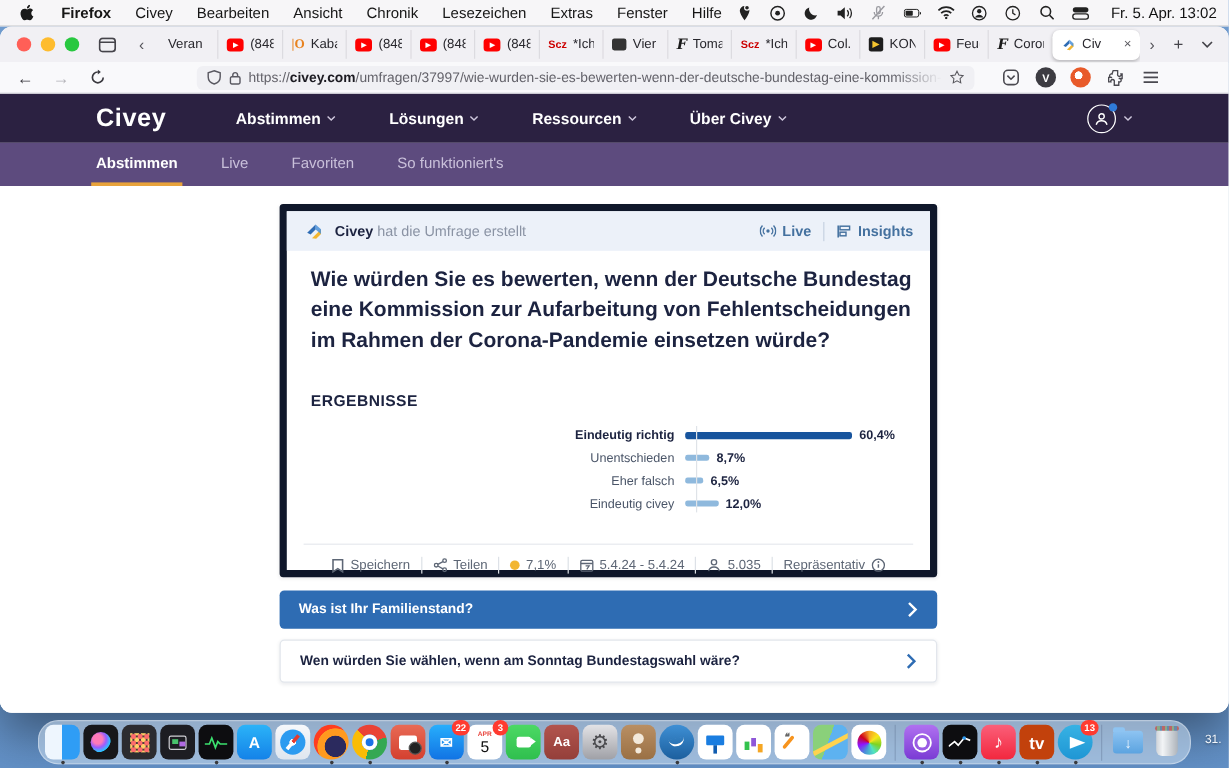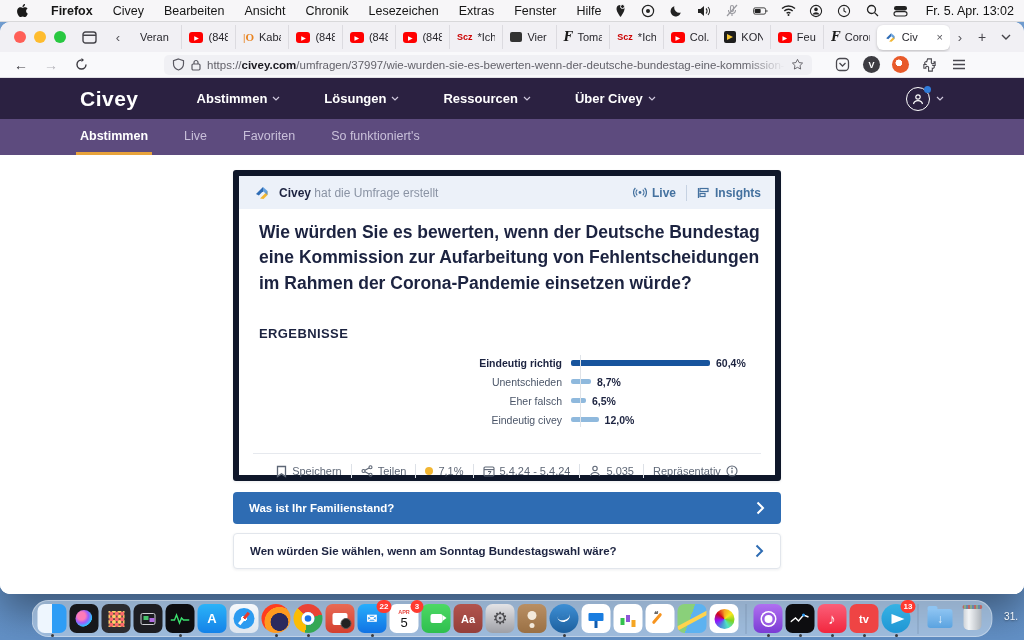--- a/index.html
+++ b/index.html
@@ -142,21 +142,21 @@
   .k-contacts { background:linear-gradient(#b98f63,#9a7044); } .k-contacts i{width:9px;height:9px;border-radius:50%;background:#f3e9da;box-shadow:0 10px 0 -2px #f3e9da;margin-top:-6px;}
   .k-openoffice { border-radius:50%; background:linear-gradient(#3e8fd4,#1c5f9e); color:#fff; } .k-openoffice i{width:13px;height:7px;border-bottom:2.5px solid #fff;border-radius:0 0 12px 12px;transform:rotate(-12deg);}
   .k-keynote { background:#fff; } .k-keynote i{width:15px;height:8px;background:#1a7de0;border-radius:1px;position:relative;margin-top:-4px;} .k-keynote i::after{content:"";position:absolute;left:6px;top:8px;width:2.5px;height:7px;background:#0f5cb0;}
   .k-numbers { background:#fff; } .k-numbers i{width:16px;height:13px;background:linear-gradient(#fff,#fff);position:relative;} .k-numbers i::after{content:"";position:absolute;bottom:0;left:0;width:4px;height:7px;background:#33c24d;box-shadow:5.5px -3px 0 0 #8e57d8, 11px 2px 0 0 #f5a623;}
   .k-pages { background:#fff; } .k-pages i{width:14px;height:14px;position:relative;} .k-pages i::after{content:"";position:absolute;left:2px;bottom:1px;width:3px;height:13px;background:#f7941e;transform:rotate(40deg);border-radius:2px;} .k-pages i::before{content:"❝";color:#666;font-size:8px;position:absolute;left:0;top:-2px;}
   .k-maps { background:linear-gradient(110deg,#8ad07a 0 45%,#5db2f0 45% 100%); position:relative; } .k-maps::after{content:"";position:absolute;left:-3px;top:14px;width:38px;height:4px;background:#ffd34e;transform:rotate(-28deg);}
   .k-photos { background:#fff; } .k-photos i{width:20px;height:20px;border-radius:50%;background:conic-gradient(#f5a623,#f8e71c,#7ed321,#50e3c2,#4a90d9,#9013fe,#d0021b,#f5a623);}
   .k-podcasts { background:linear-gradient(#b070f0,#7a3bd4); } .k-podcasts i{width:8px;height:8px;border-radius:50%;background:#fff;box-shadow:0 0 0 2.5px #9a5ce4, 0 0 0 4px #fff;}
   .k-stocks { background:#0d0d10; }
   .k-music { background:linear-gradient(#fb5f79,#f2273e); font-size:15px; }
-  .k-tv { background:#ef4444; font-size:11px; font-weight:bold; }
+  .k-tv { background:#c2410c; font-size:14px; font-weight:bold; }
   .k-telegram { border-radius:50%; background:linear-gradient(#37b2e4,#1f96d4); } .k-telegram i{width:0;height:0;border-left:13px solid #fff;border-top:5px solid transparent;border-bottom:5px solid transparent;margin-left:3px;}
   .k-downloads { background:transparent; } .k-downloads i{width:25px;height:19px;background:linear-gradient(#8ec4f2,#5ba3e0);border-radius:3px;position:relative;display:flex;align-items:center;justify-content:center;color:#eaf4fd;font-size:12px;} .k-downloads i::before{content:"";position:absolute;top:-3px;left:0;width:10px;height:4px;background:#8ec4f2;border-radius:2px 2px 0 0;}
   .k-trash { background:transparent; } .k-trash i{width:18px;height:22px;background:linear-gradient(90deg,#cfd3d8,#f2f4f6 30%,#aeb4bb);border-radius:3px 3px 5px 5px;position:relative;} .k-trash i::before{content:"";position:absolute;top:-3px;left:-1px;right:-1px;height:4px;border-radius:2px;background:repeating-linear-gradient(90deg,#b66 0 2px,#8a8 2px 4px,#68a 4px 6px);}
 
   .desktop-label { position:absolute; right:6px; bottom:18px; color:#f2f6fb; font-size:10px; text-shadow:0 1px 2px rgba(0,0,0,.4); z-index:30; }
 
   svg { display:block; }
 </style>
 </head>
 <body>

